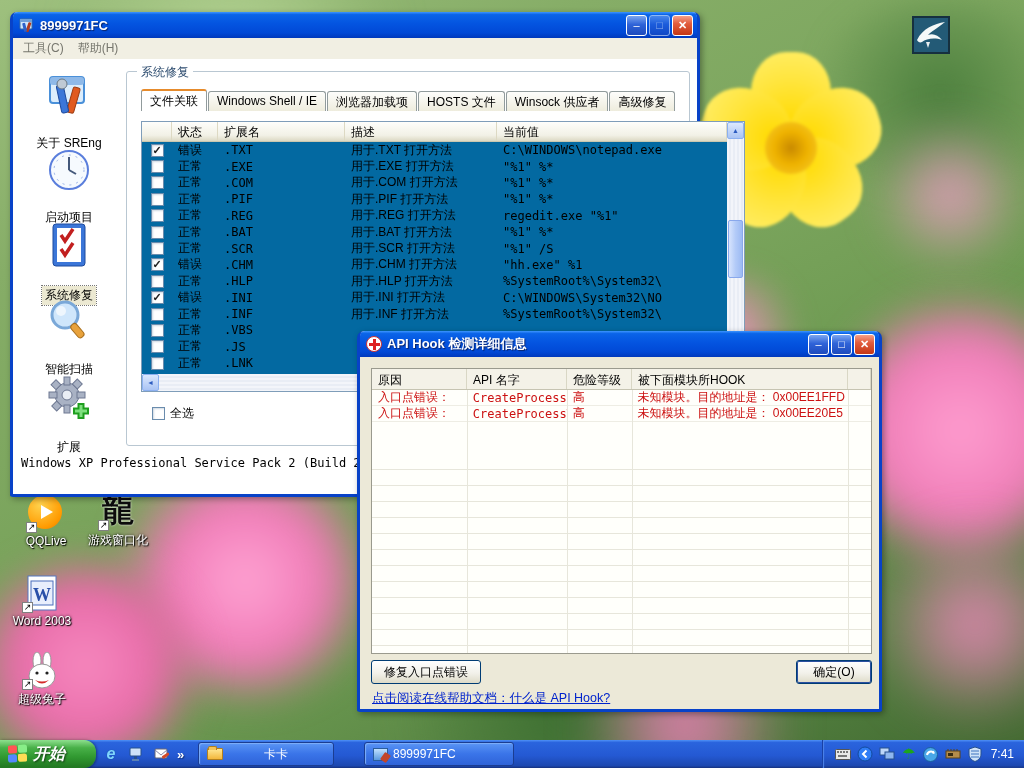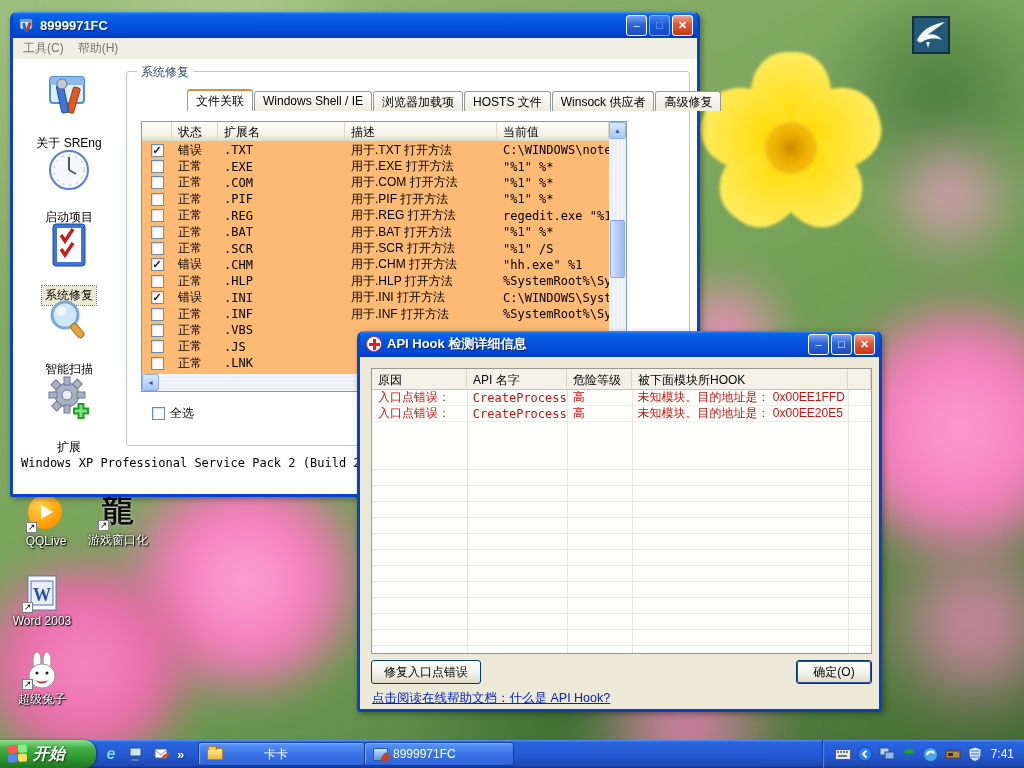--- a/index.html
+++ b/index.html
@@ -62,23 +62,23 @@
   .side-item svg { display:block; margin:0 auto; }
   .side-item .slbl { font-size:12px; color:#000; margin-top:15px; display:inline-block; padding:1px 3px; }
   .side-item.sel .slbl { background:#ece9d2; outline:1px dotted #777; }
 
   .groupbox { position:absolute; left:113px; top:12px; width:564px; height:375px; border:1px solid #b9c7d2; border-radius:3px; }
   .gb-legend { position:absolute; left:10px; top:-8px; background:#fff; padding:0 4px; font-size:12px; color:#2e4d70; }
 
   .tabs { position:absolute; left:14px; top:17px; display:flex; align-items:flex-end; height:22px; }
   .tab { height:20px; padding:2px 8px 0 8px; font-size:12px; color:#000; background:linear-gradient(180deg,#fdfdfb,#eeecdd);
     border:1px solid #919b9c; border-bottom:none; border-radius:3px 3px 0 0; margin-right:1px; white-space:nowrap; cursor:pointer; }
-  .tab.active { height:22px; background:#fff; border-top:2px solid #e68b2c; position:relative; z-index:2;margin-left:46px; }
-
-  .fa-table { position:absolute; left:14px; top:49px; width:486px; height:271px; border:1px solid #7f9db9; background:#fdba74; }
+  .tab.active { height:22px; background:#fff; border-top:2px solid #e68b2c; position:relative; z-index:2; }
+
+  .fa-table { position:absolute; left:14px; top:49px; width:604px; height:271px; border:1px solid #7f9db9; background:#0369a1; }
   .fa-head { position:absolute; left:0; top:0; right:17px; height:20px; display:flex;
     background:linear-gradient(180deg,#fefefb 0%,#f2f1e6 70%,#dcd9c4 100%); border-bottom:1px solid #c9c7b0; font-size:12px; }
   .fa-head .hc { padding:2px 6px; border-right:1px solid #ddd9c3; white-space:nowrap; overflow:hidden; }
   .h-cb { width:30px; } .h-status { width:46px; } .h-ext { width:127px; } .h-desc { width:152px; } .h-val { flex:1; border-right:none; }
   .fa-body { position:absolute; left:0; top:20px; right:17px; bottom:17px; overflow:hidden; }
   .fa-row { display:flex; align-items:center; height:16.4px; font-size:12px; white-space:nowrap; }
   .fa-row .cell { padding:0 6px; overflow:hidden; }
   .c-cb { width:30px; display:flex; justify-content:center; }
   .c-status { width:46px; } .c-ext { width:127px; } .c-desc { width:152px; } .c-val { flex:1; }
   .cb { width:13px; height:13px; background:#fff; border:1px solid #6a8cad; box-shadow:inset 1px 1px 2px #cfd8e2;
@@ -537,21 +537,21 @@
     <span class="qicon">
       <svg width="16" height="16" viewBox="0 0 16 16">
           <rect x="2" y="3" width="12" height="9" rx="1" fill="#fff" stroke="#667"></rect>
           <path d="M2 4 L8 9 L14 4" fill="none" stroke="#88a"></path>
           <rect x="9" y="8" width="8" height="3" rx="1" fill="#d24a2a" transform="rotate(-35 13 10)"></rect>
         </svg>
     </span>
     <span class="chev">»</span>
   </div>
 
-  <div class="taskbtn" style="left:198px; width:167px;gap:41px;">
+  <div class="taskbtn" style="left:198px; width:136px;gap:41px;">
     <span class="folder-ic"></span>
     <span>卡卡</span>
   </div>
   <div class="taskbtn" style="left:364px; width:150px;">
     <span class="mini-app"></span>
     <span>8999971FC</span>
   </div>
 
   <div id="tray">
     <span class="tray-ic">

